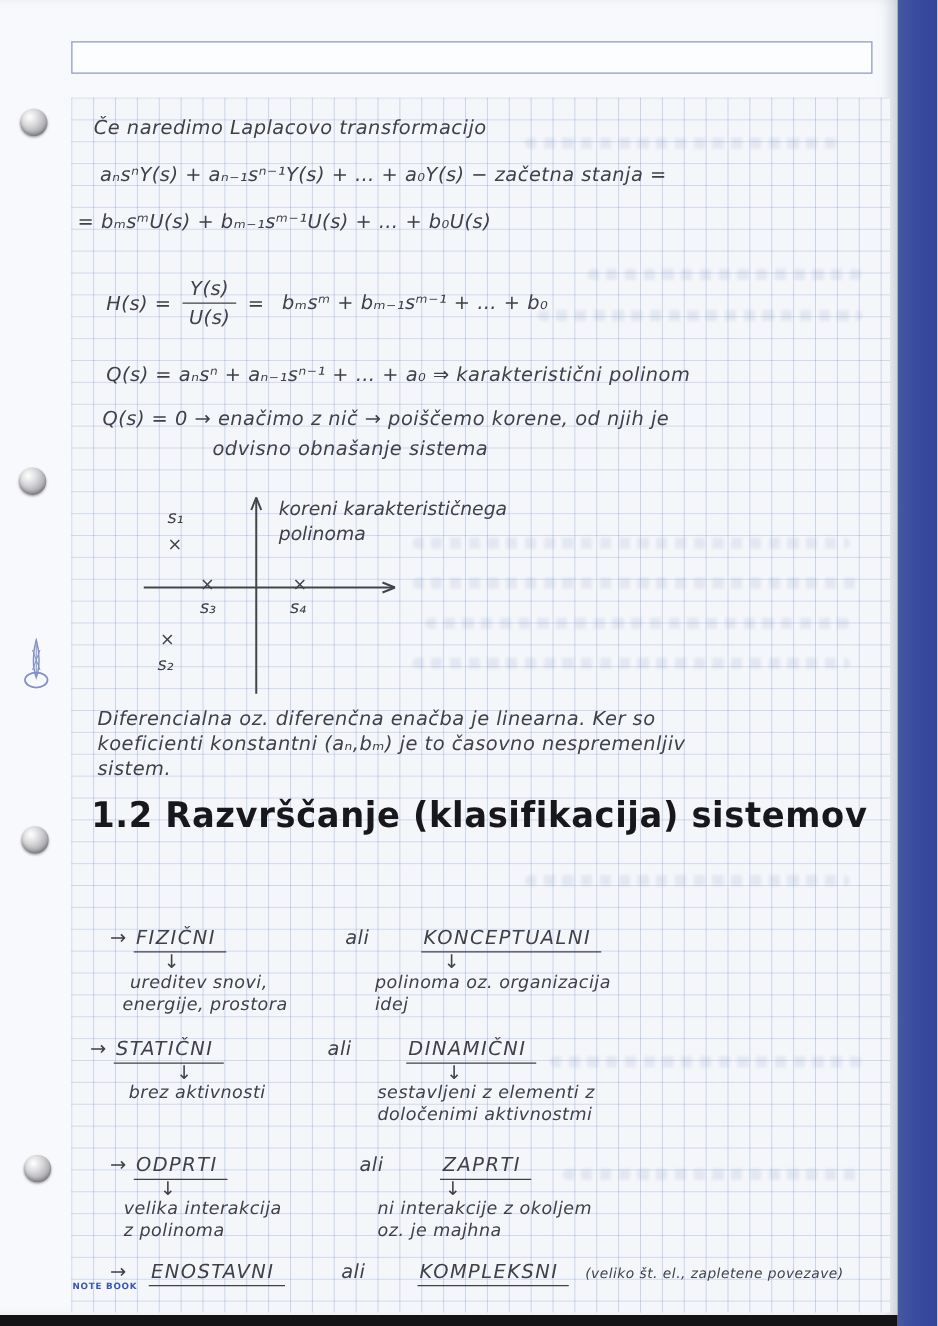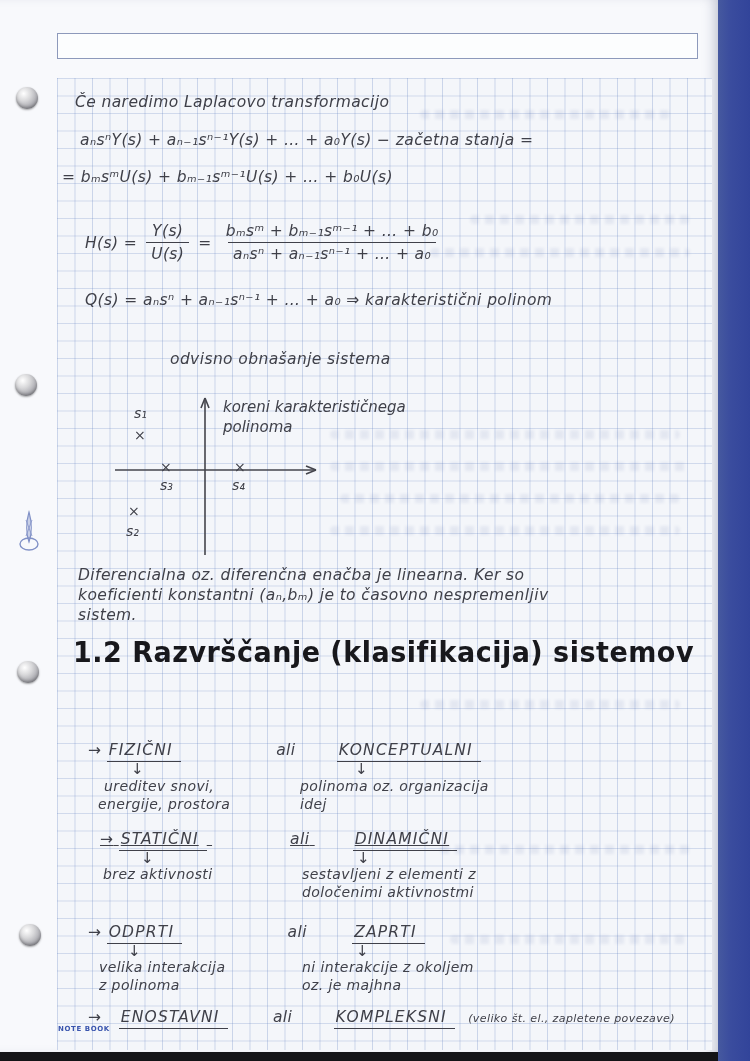--- a/index.html
+++ b/index.html
@@ -121,29 +121,29 @@
 
   <div class="hw fracline" style="left:85px;top:222px;">
     <span>H(s) =</span>
     <span class="frac">
       <span class="num">Y(s)</span>
       <span class="den">U(s)</span>
     </span>
     <span>=</span>
     <span class="frac">
       <span class="num">bₘsᵐ + bₘ₋₁sᵐ⁻¹ + … + b₀</span>
-      <span class="den">aₙsⁿ + aₙ₋₁sⁿ⁻¹ + … + a₀</span>
     </span>
   </div>
 
   <div class="hw" style="left:85px;top:291px;text-align:right;">
     <span>Q(s) = aₙsⁿ + aₙ₋₁sⁿ⁻¹ + … + a₀</span>
     <span class="arrow">⇒</span>
     <span>karakteristični polinom</span>
   </div>
+  <div class="hw" style="left:82px;top:326px;">Q(s) = 0 → enačimo z nič → poiščemo korene, od njih je</div>
   <div class="hw" style="left:170px;top:350px;">odvisno obnašanje sistema</div>
 
   <svg class="plot" width="330" height="175" viewBox="0 0 330 175">
 
     <line x1="7" y1="82" x2="208" y2="82" stroke="#44454c" stroke-width="1.6"></line>
     <path d="M208 82 l-10 -4 m10 4 l-10 4" stroke="#44454c" stroke-width="1.6" fill="none"></path>
     <line x1="97" y1="167" x2="97" y2="10" stroke="#44454c" stroke-width="1.6"></line>
     <path d="M97 10 l-4 10 m4 -10 l4 10" stroke="#44454c" stroke-width="1.6" fill="none"></path>
 
     <text x="26" y="30">s₁</text>
@@ -172,21 +172,21 @@
     <span style="margin-left:90px;">ali</span>
     <span class="cat" style="margin-left:36px;">KONCEPTUALNI</span>
   </div>
   <div class="downarrow" style="left:131px;top:760px;">↓</div>
   <div class="downarrow" style="left:355px;top:760px;">↓</div>
   <div class="hw small" style="left:104px;top:778px;">ureditev snovi,</div>
   <div class="hw small" style="left:98px;top:796px;">energije, prostora</div>
   <div class="hw small" style="left:300px;top:778px;">polinoma oz. organizacija</div>
   <div class="hw small" style="left:300px;top:796px;">idej</div>
 
-  <div class="hw" style="left:100px;top:830px;text-decoration:underline;">
+  <div class="hw" style="left:72px;top:830px;">
     <span class="arrow">→</span>
     <span class="cat">STATIČNI</span>
     <span style="margin-left:78px;">ali</span>
     <span class="cat" style="margin-left:38px;">DINAMIČNI</span>
   </div>
   <div class="downarrow" style="left:141px;top:849px;">↓</div>
   <div class="downarrow" style="left:357px;top:849px;">↓</div>
   <div class="hw small" style="left:103px;top:866px;">brez aktivnosti</div>
   <div class="hw small" style="left:302px;top:866px;">sestavljeni z elementi z</div>
   <div class="hw small" style="left:302px;top:884px;">določenimi aktivnostmi</div>

